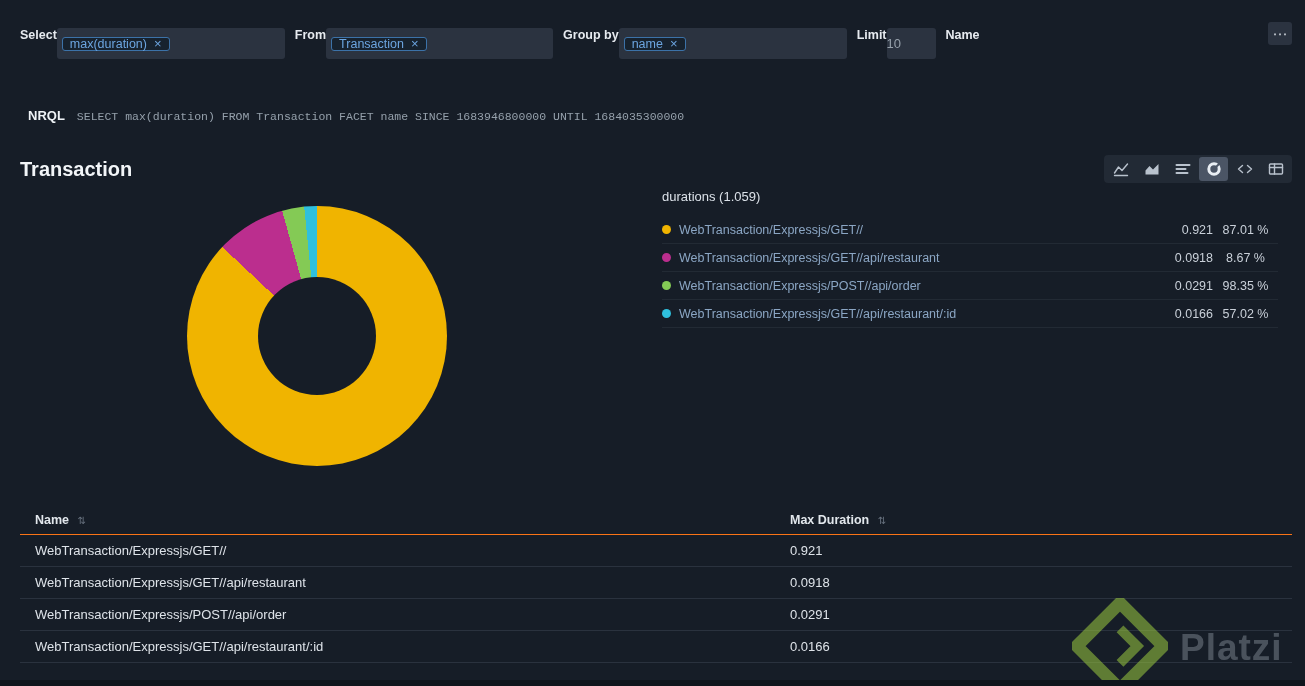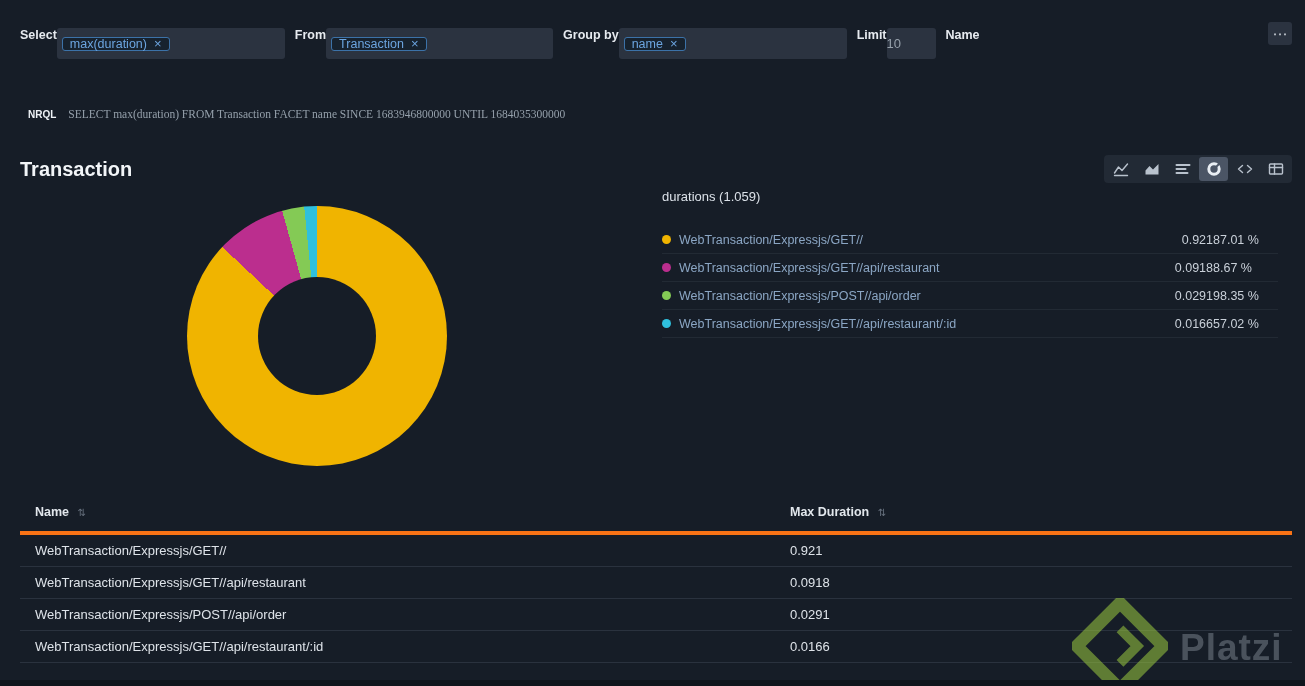--- a/index.html
+++ b/index.html
@@ -17,44 +17,44 @@
   .qb-input.plain{padding:0 0;color:#97a1ab;font-size:13px}
   .w-select{width:228px}.w-from{width:227px}.w-group{width:228px}.w-limit{width:49px}
   .qb-field.grow{flex:1}
   .chip{display:inline-flex;align-items:center;gap:7px;height:14px;padding:0 7px;background:#17222e;
         border:1px solid #3c72a8;border-radius:3px;color:#6ca5e0;font-size:12.5px;white-space:nowrap;cursor:default}
   .chip-x{cursor:pointer;font-size:13px;line-height:1}
   .more-btn{position:absolute;right:13px;top:22px;width:24px;height:23px;background:#2b3340;border-radius:3px;
             color:#cfd6dd;display:flex;align-items:center;justify-content:center;font-size:15px;cursor:pointer}
   
   .nrql{position:absolute;left:28px;top:108px;display:flex;align-items:baseline;gap:12px}
-  .nrql-label{font-size:10px;font-weight:bold;color:#eef2f6}
-  .nrql-query{font-family:Liberation Serif, serif;font-size:11.5px;color:#95a0ab}
+  .nrql-label{font-size:13px;font-weight:bold;color:#eef2f6}
+  .nrql-query{font-family:Liberation Mono, monospace;font-size:11.5px;color:#95a0ab}
   
   .section-head{position:absolute;left:20px;right:13px;top:155px;display:flex;justify-content:space-between;align-items:center}
   .section-title{font-size:20px;font-weight:bold;color:#f2f5f8}
   .icon-group{display:flex;gap:2px;background:#222a35;padding:2px;border-radius:4px}
   .icon-btn{width:29px;height:24px;border-radius:3px;display:flex;align-items:center;justify-content:center;cursor:pointer}
   .icon-btn.active{background:#4b5565}
   .icon-btn svg{stroke:#b9c2cd;fill:none;stroke-width:1.4;stroke-linecap:round;stroke-linejoin:round}
   .icon-btn.active svg{stroke:#e9eef3}
   
   .donut{position:absolute;left:187px;top:206px;width:260px;height:260px;border-radius:50%;cursor:pointer}
   .donut-hole{position:absolute;left:50%;top:50%;width:118px;height:118px;margin:-59px 0 0 -59px;border-radius:50%;background:#161d27}
   
   .legend{position:absolute;left:662px;top:189px;width:616px}
-  .legend-title{font-size:13px;color:#dbe1e8;margin-bottom:22px}
+  .legend-title{font-size:13px;color:#dbe1e8;margin-bottom:12px}
   .legend-row{display:flex;align-items:center;height:28px;border-bottom:1px solid #222a34;font-size:12.5px;cursor:pointer}
   .dot{width:9px;height:9px;border-radius:50%;margin-right:8px;flex:none}
   .legend-name{flex:1;color:#8ba6c4;white-space:nowrap;overflow:hidden;text-overflow:ellipsis}
   .legend-val{width:90px;text-align:right;color:#c9d0d9}
-  .legend-pct{width:65px;text-align:left;color:#c9d0d9}
+  .legend-pct{width:65px;text-align:center;color:#c9d0d9}
   
   .ftable{position:absolute;left:20px;top:505px;width:1272px;font-size:13px}
-  .t-head{display:flex;height:30px;border-bottom:4px solid #f97316;font-size:12.5px;font-weight:bold;color:#e2e7ec}
+  .t-head{display:flex;height:30px;align-items:center;border-bottom:1px solid #f97316;font-size:12.5px;font-weight:bold;color:#e2e7ec}
   .t-row{display:flex;height:32px;align-items:center;border-bottom:1px solid #2a323e;color:#dee3e9;cursor:pointer}
   .t-c1{width:770px;padding-left:15px;white-space:nowrap;overflow:hidden;text-overflow:ellipsis}
   .t-c2{flex:1}
   .sort{color:#68727f;font-size:10px;margin-left:5px;font-weight:normal}
   .t-head .t-c1,.t-head .t-c2{cursor:pointer}
   
   .watermark{position:absolute;left:1072px;top:598px;display:flex;align-items:center;gap:12px;pointer-events:none}
   .wm-logo{opacity:.55}
   .wm-text{font-size:37px;font-weight:bold;color:#8a939e;opacity:.45;letter-spacing:1px}
   .bottom-strip{position:absolute;left:0;bottom:0;width:100%;height:6px;background:#0f151c}

